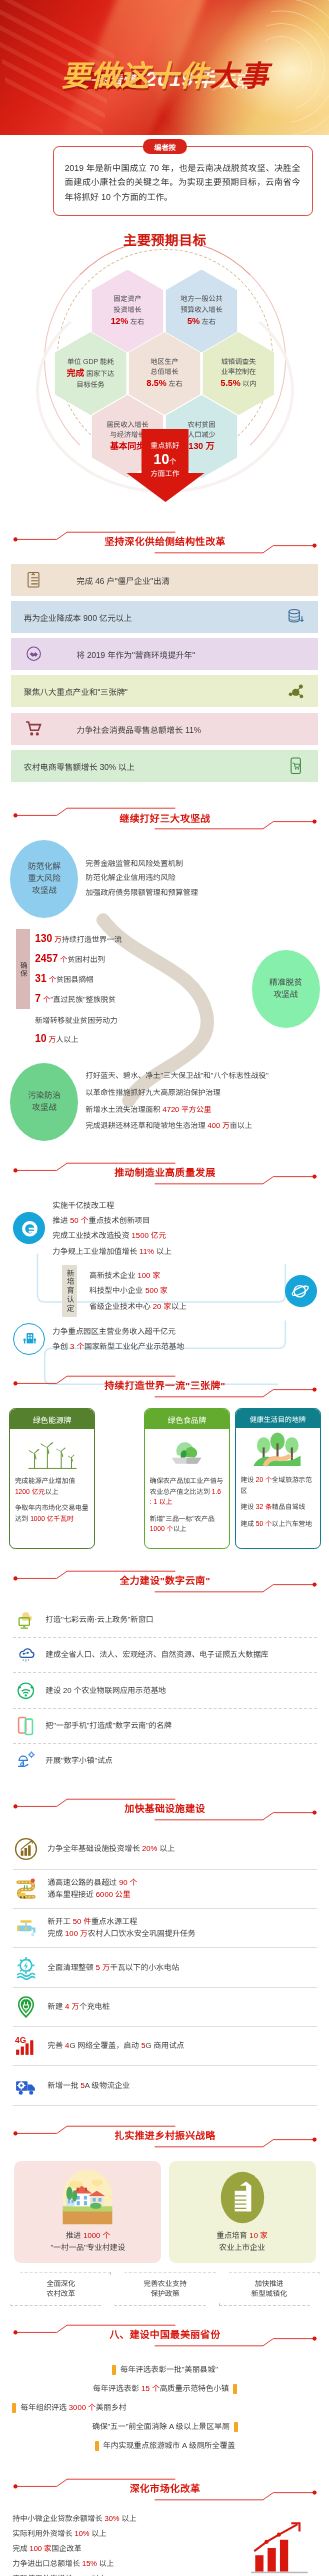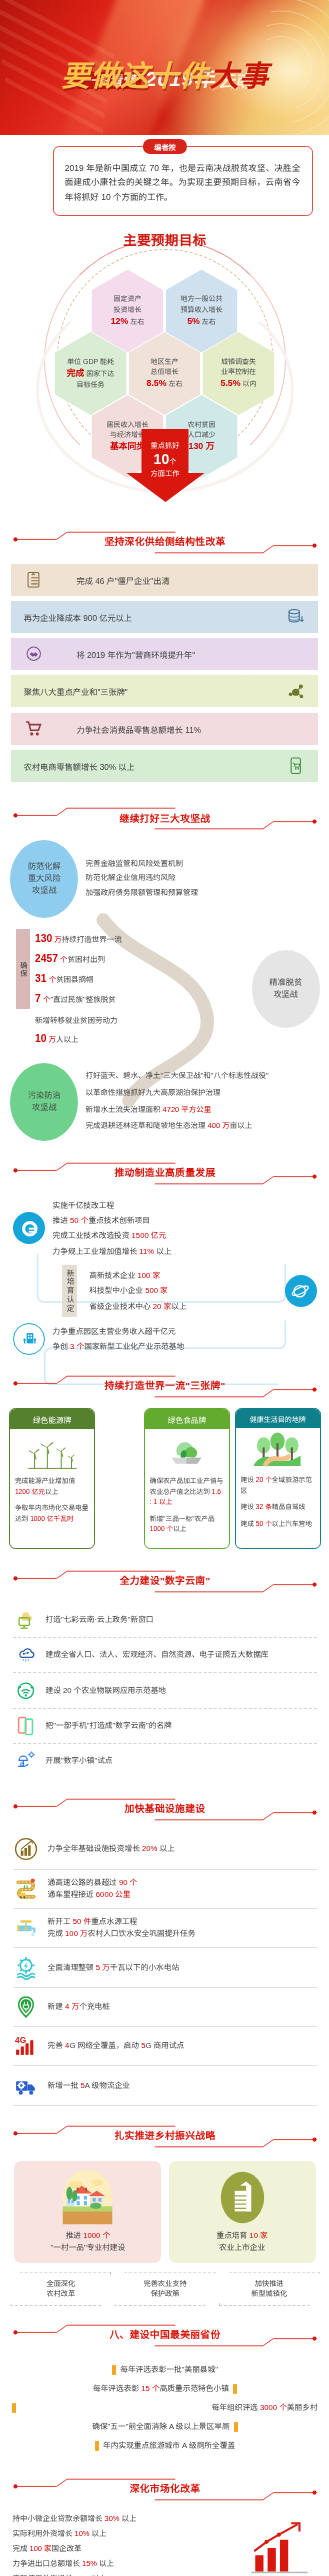--- a/index.html
+++ b/index.html
@@ -436,21 +436,21 @@
 重大风险
 攻坚战</div>
       <div class="battle-list">
         <div>完善金融监管和风险处置机制</div>
         <div>防范化解企业信用违约风险</div>
         <div>加强政府债务限额管理和预算管理</div>
       </div>
     </div>
 
     <div class="battle rtl" style="position:relative;z-index:1;padding:11.3px 10.3px 0;">
-      <div class="bubble" style="background:#e5e5e5;white-space:pre-line;">精准脱贫
+      <div class="bubble" style="background:#86efac;white-space:pre-line;">精准脱贫
 攻坚战</div>
       <div style="flex:1;padding:0 6.2px;">
         <div style="display:flex;align-items:stretch;">
           <div class="ensure-tag">确保</div>
           <div class="battle-list" style="padding:0;">
             <div><span class="big">130</span> <span class="r">万</span><span>持续打造世界一流</span></div>
             <div><span class="big">2457</span> <span class="r">个</span><span>贫困村出列</span></div>
             <div><span class="big">31</span> <span class="r">个</span><span>贫困县摘帽</span></div>
             <div><span class="big">7</span> <span class="r">个</span><span>"直过民族"整族脱贫</span></div>
           </div>
@@ -882,21 +882,21 @@
 
   <div class="blist">
     <div class="brow" style="justify-content:center;">
       <span class="bbar"></span>
       <span>每年评选表彰一批"美丽县城"</span>
     </div>
     <div class="brow rt" style="justify-content:center;">
       <span class="bbar"></span>
       <span>每年评选表彰 <span style="color:#d00000">15 个</span>高质量示范特色小镇</span>
     </div>
-    <div class="brow" style="justify-content:space-between;">
+    <div class="brow" style="justify-content:flex-start;">
       <span class="bbar"></span>
       <span>每年组织评选 <span style="color:#d00000">3000 个</span>美丽乡村</span>
     </div>
     <div class="brow rt" style="justify-content:center;">
       <span class="bbar"></span>
       <span>确保"五一"前全面消除 A 级以上景区旱厕</span>
     </div>
     <div class="brow" style="justify-content:center;">
       <span class="bbar"></span>
       <span>年内实现重点旅游城市 A 级厕所全覆盖</span>

